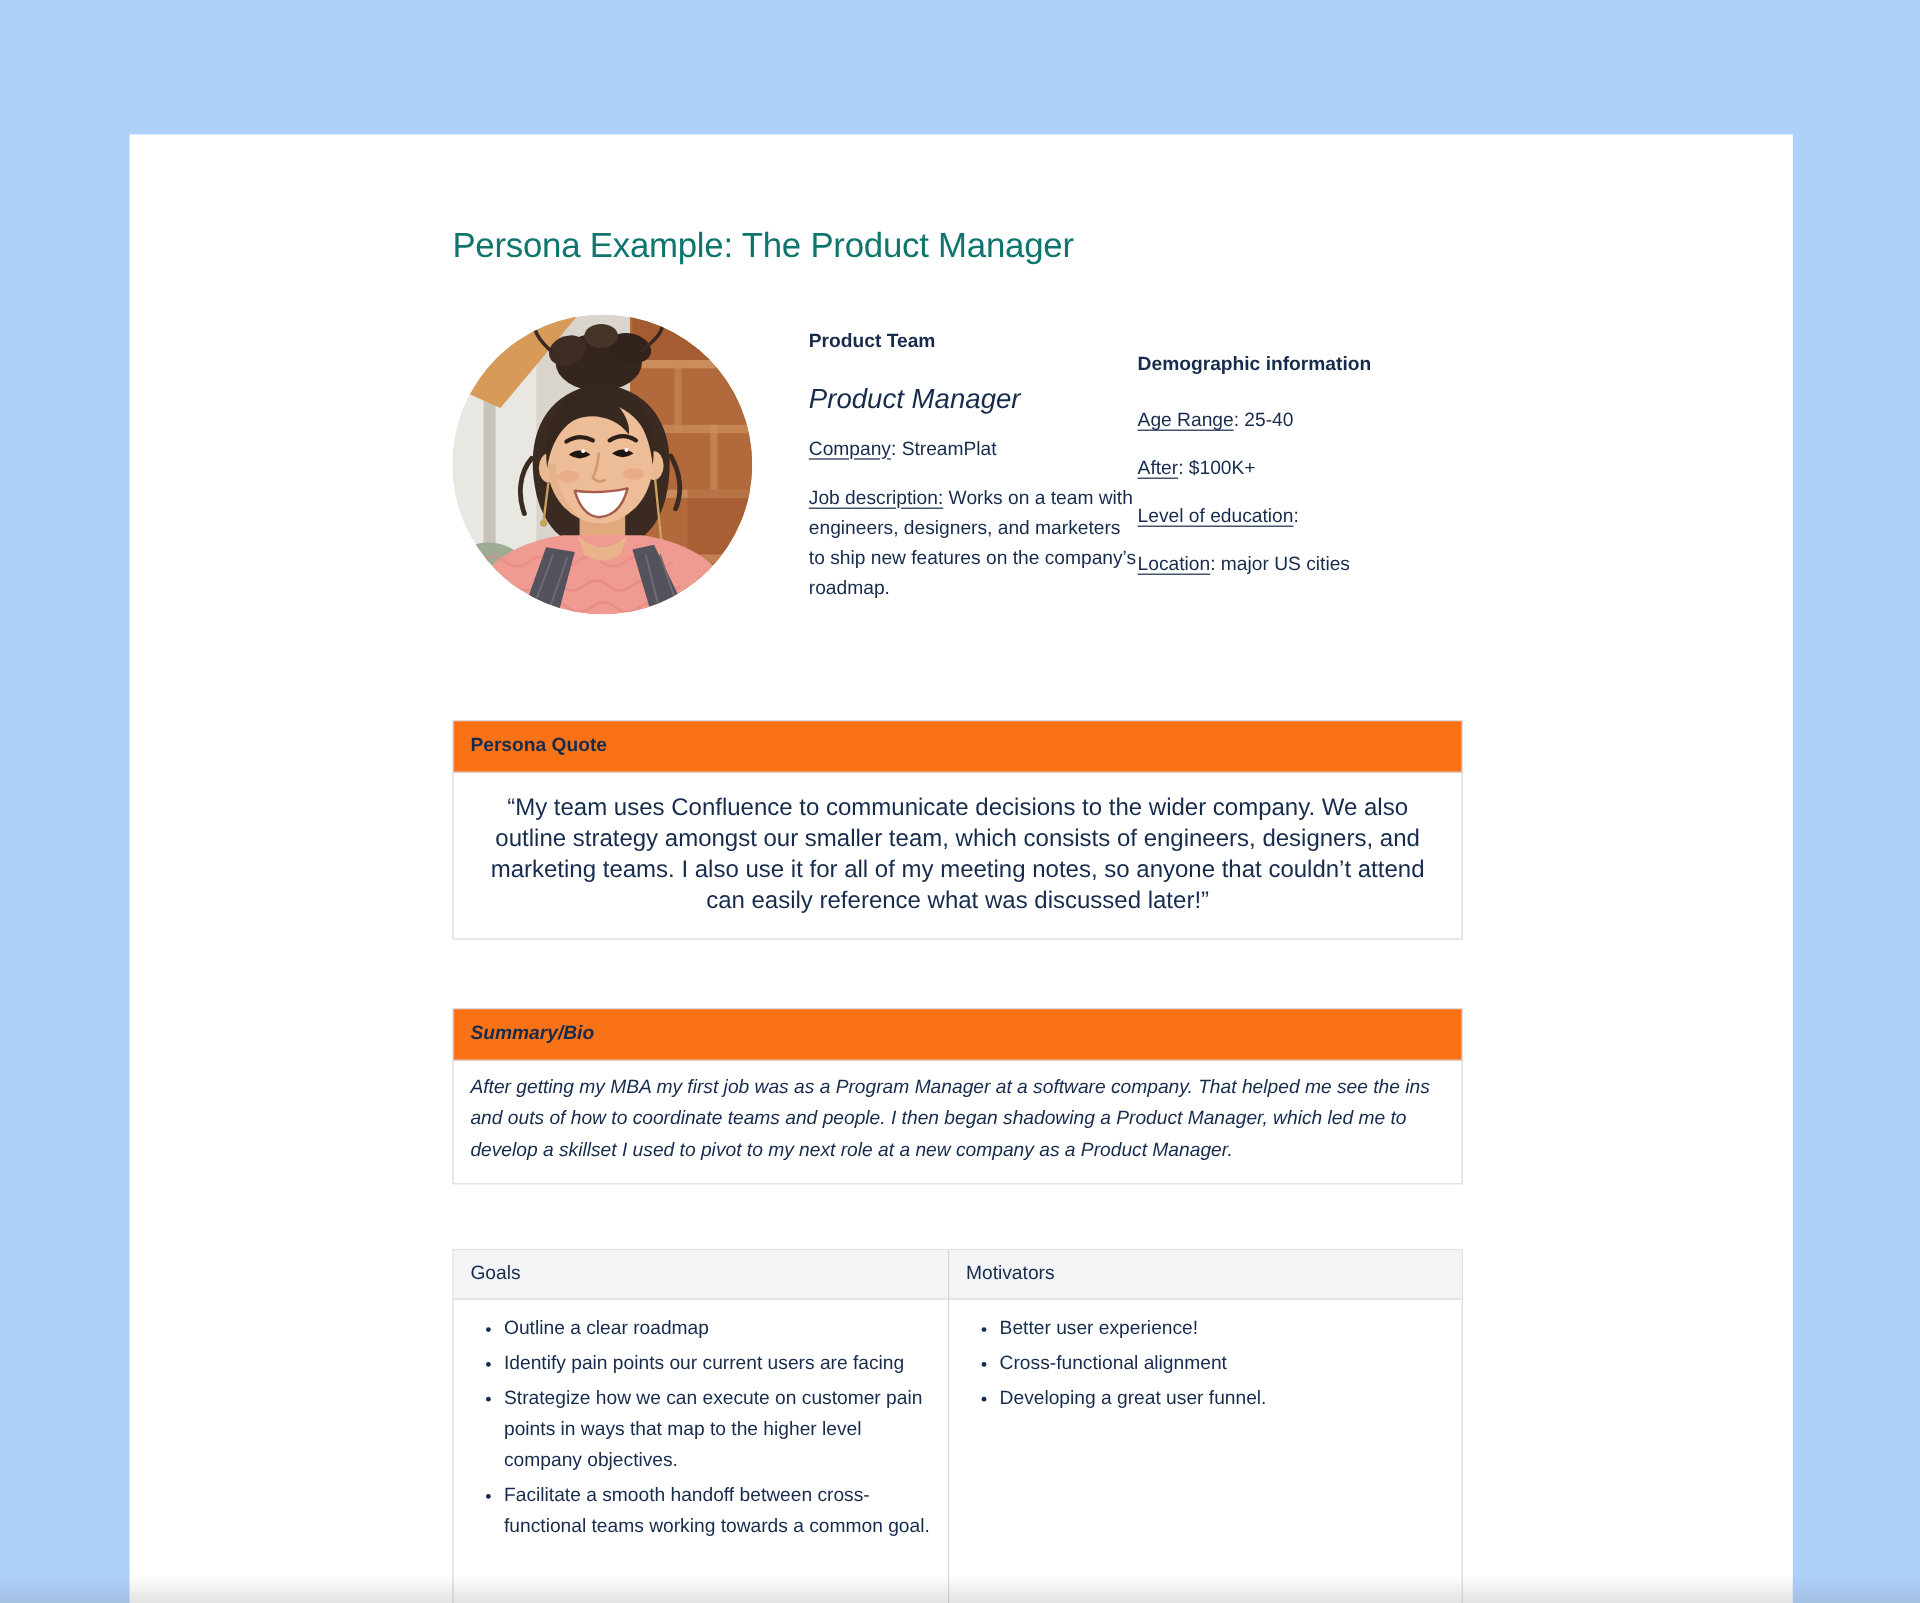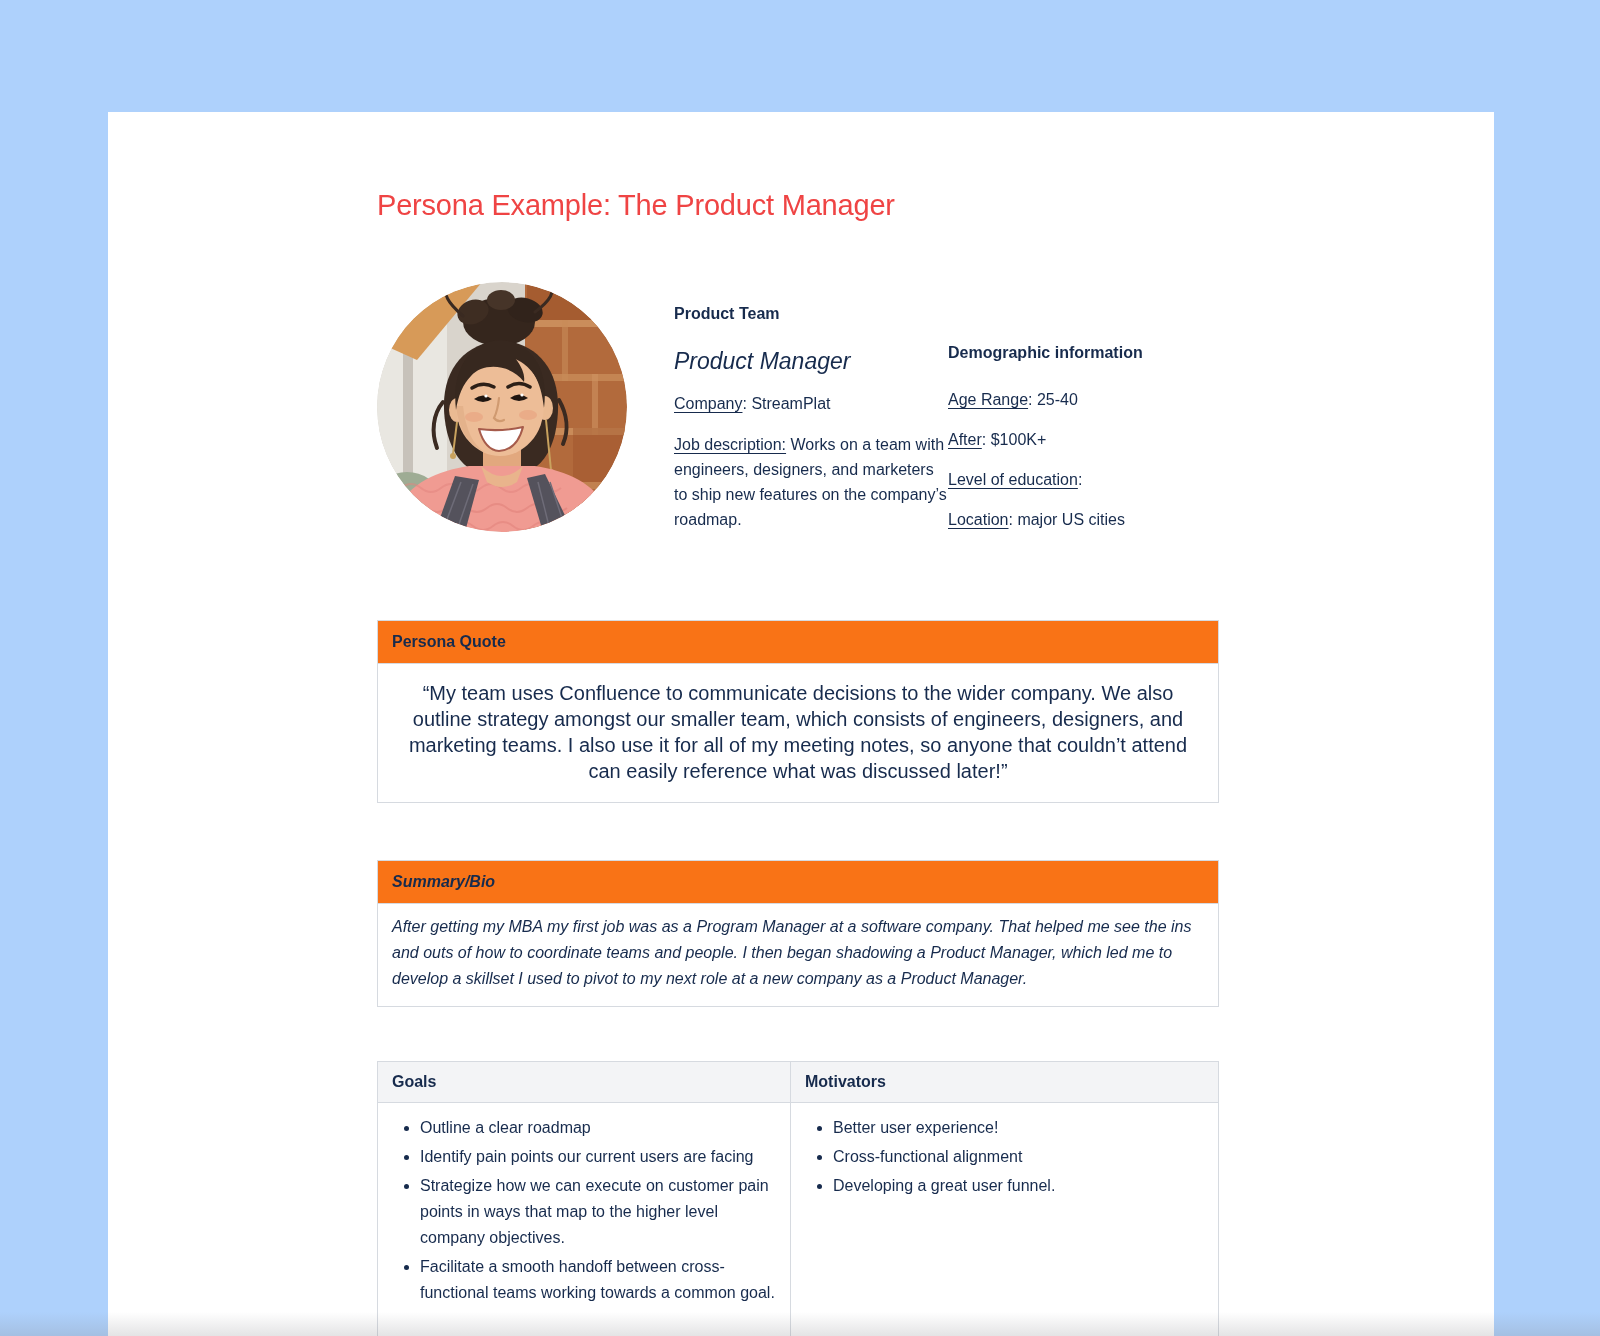--- a/index.html
+++ b/index.html
@@ -30,26 +30,26 @@
     top: 0;
     width: 842px;
     color: #172B4D;
   }
   h1.page-title {
     margin: 76px 0 0 0;
     font-size: 29px;
     line-height: 34px;
     font-weight: 500;
     letter-spacing: -0.2px;
-    color: #ef4444;
+    color: #0f766e;
   }
   .top-section {
-    margin-top: 60px;
+    margin-top: 40px;
     display: flex;
-    align-items: flex-end;
+    align-items: center;
   }
   .avatar-wrap {
     flex: none;
     width: 250px;
     height: 250px;
     border-radius: 50%;
     overflow: hidden;
   }
   .col-team {
     margin-left: 47px;
@@ -116,21 +116,21 @@
     grid-template-columns: 412px 428px;
     border: 1px solid #D6DAE0;
     color: #172B4D;
   }
   .gm-cell-right { border-left: 1px solid #D6DAE0; }
   .gm-header {
     background: #F3F4F6;
     border-bottom: 1px solid #D6DAE0;
     padding: 10px 14px;
     font-size: 16px;
-    font-weight: 700;
+    font-weight: 400;
     line-height: 20px;
   }
   .gm-body {
     padding: 12px 8px 14px 12px;
     min-height: 420px;
   }
   .gm-list {
     margin: 0;
     padding-left: 30px;
     font-size: 16px;

